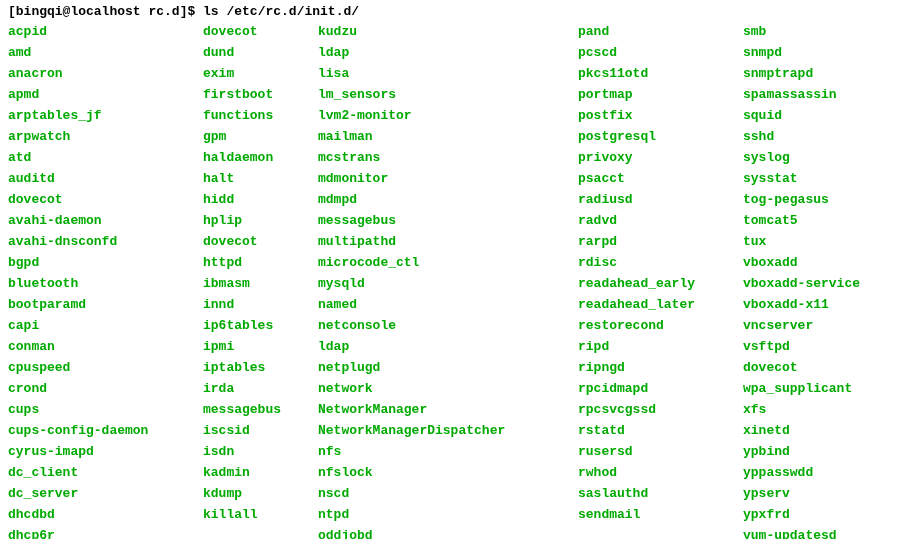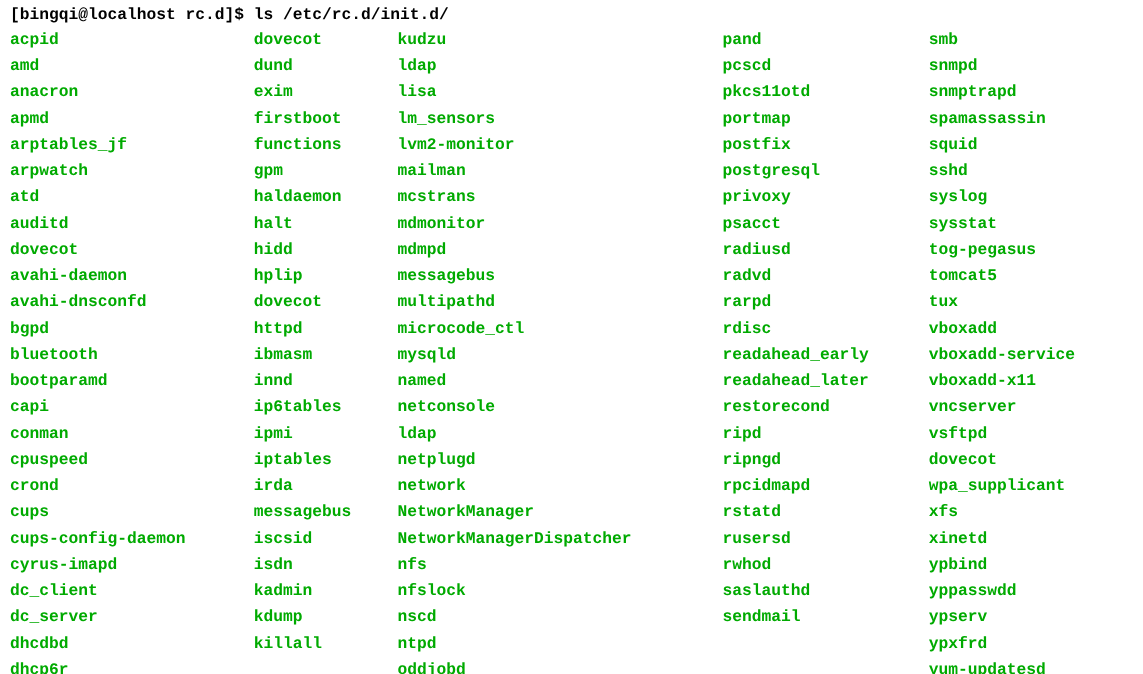--- a/index.html
+++ b/index.html
@@ -147,20 +147,21 @@
       <div class="item">radiusd</div>
       <div class="item">radvd</div>
       <div class="item">rarpd</div>
       <div class="item">rdisc</div>
       <div class="item">readahead_early</div>
       <div class="item">readahead_later</div>
       <div class="item">restorecond</div>
       <div class="item">ripd</div>
       <div class="item">ripngd</div>
       <div class="item">rpcidmapd</div>
+      <div class="item">rpcsvcgssd</div>
       <div class="item">rstatd</div>
       <div class="item">rusersd</div>
       <div class="item">rwhod</div>
       <div class="item">saslauthd</div>
       <div class="item">sendmail</div>
     </div>
   <div class="col col-5">
       <div class="item">smb</div>
       <div class="item">snmpd</div>
       <div class="item">snmptrapd</div>

